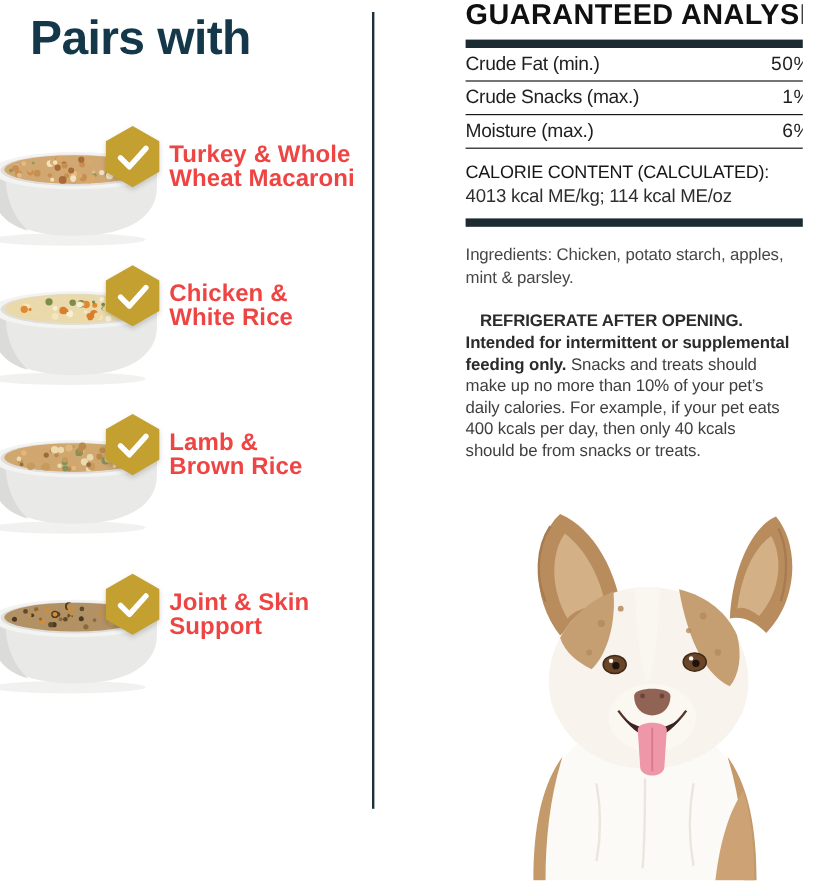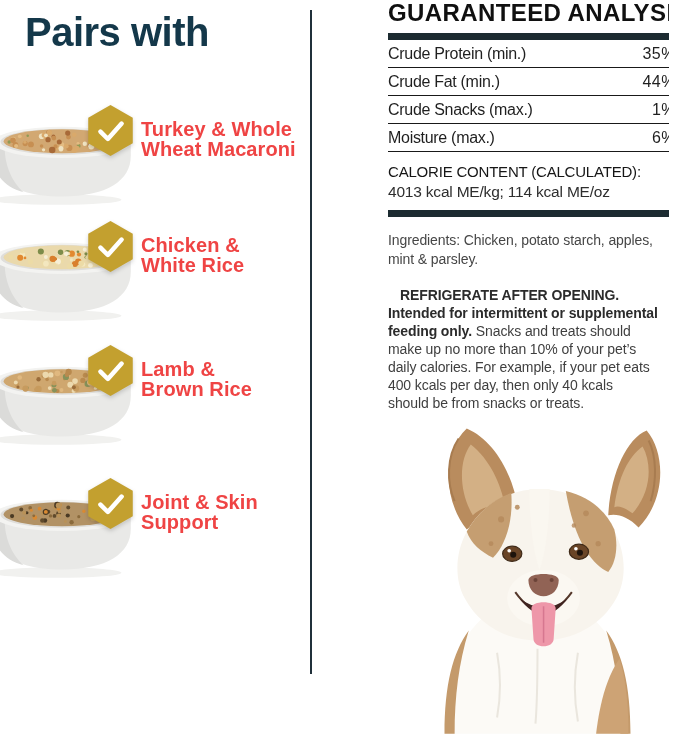--- a/index.html
+++ b/index.html
@@ -323,26 +323,22 @@
 Support</p>
   </div>
 
   <div class="divider"></div>
 
   <section class="info">
     <h2 class="ga-title">GUARANTEED ANALYSIS</h2>
     <div class="bar top"></div>
 
     <div class="ga-row">
-      <span class="lbl">Crude Protein (min.)</span>
-      <span class="val">35%</span>
-    </div>
-    <div class="ga-row">
       <span class="lbl">Crude Fat (min.)</span>
-      <span class="val">44%</span>
+      <span class="val">50%</span>
     </div>
     <div class="ga-row">
       <span class="lbl">Crude Snacks (max.)</span>
       <span class="val">1%</span>
     </div>
     <div class="ga-row">
       <span class="lbl">Moisture (max.)</span>
       <span class="val">6%</span>
     </div>
 

